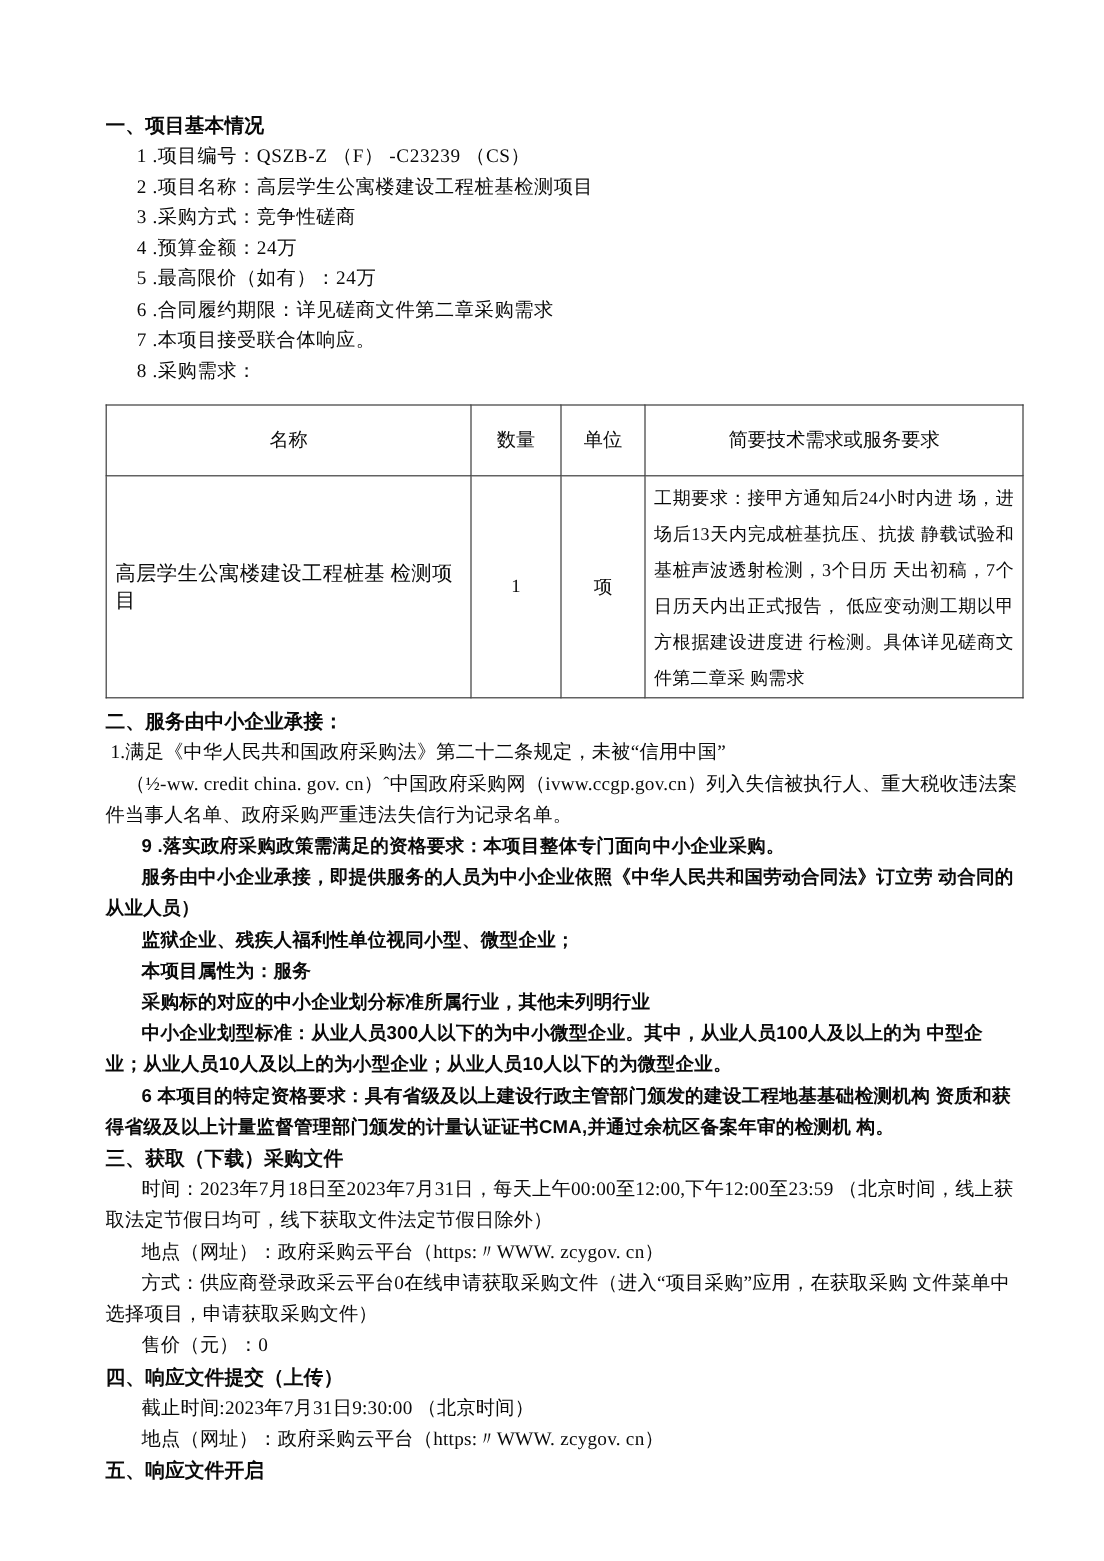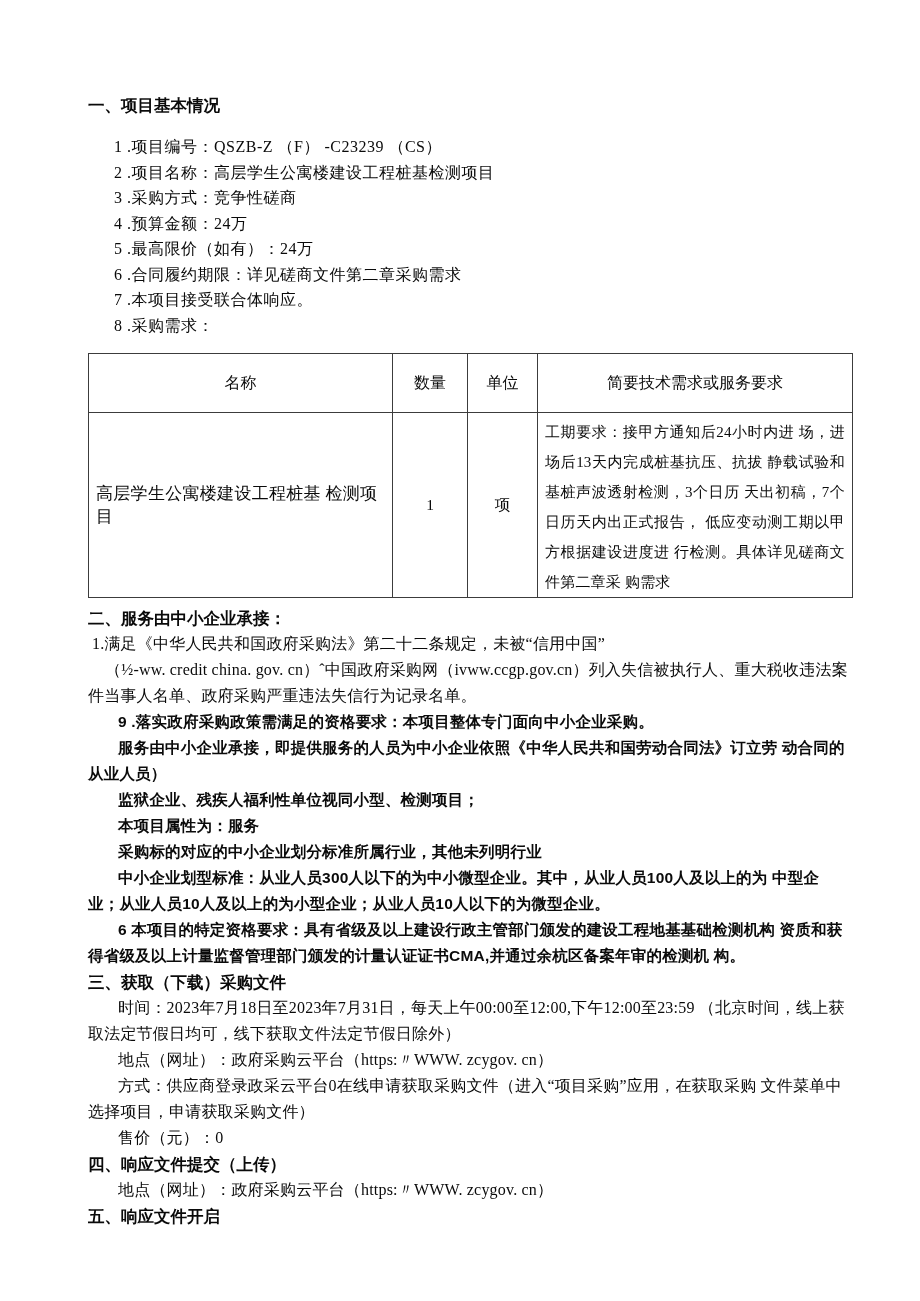--- a/index.html
+++ b/index.html
@@ -15,21 +15,21 @@
     width:920px; height:1260px;
     padding:92px 72px 0 88px;
     overflow:hidden;
   }
   .h {
     font-family:"Liberation Sans","DejaVu Sans",sans-serif;
     font-weight:700;
     font-size:16.5px;
     line-height:26px;
   }
-  .items { margin-top:16px; }
+  .items { margin-top:0; }
   .item {
     padding-left:26px;
     line-height:25.5px;
     letter-spacing:0.5px;
   }
   table.spec {
     width:760px;
     border-collapse:collapse;
     margin-top:15px;
     table-layout:fixed;
@@ -122,30 +122,31 @@
         <td class="c-req">工期要求：接甲方通知后24小时内进 场，进场后13天内完成桩基抗压、抗拔 静载试验和基桩声波透射检测，3个日历 天出初稿，7个日历天内出正式报告， 低应变动测工期以甲方根据建设进度进 行检测。具体详见磋商文件第二章采 购需求</td>
       </tr>
     </tbody>
   </table>
 
   <div class="h mt7">二、服务由中小企业承接：</div>
   <p class="p ti4">1.满足《中华人民共和国政府采购法》第二十二条规定，未被“信用中国”</p>
   <p class="p ti17">（½-ww. credit china. gov. cn）ˆ中国政府采购网（ivww.ccgp.gov.cn）列入失信被执行人、重大税收违法案件当事人名单、政府采购严重违法失信行为记录名单。</p>
   <p class="p b ti30">9 .落实政府采购政策需满足的资格要求：本项目整体专门面向中小企业采购。</p>
   <p class="p b ti30">服务由中小企业承接，即提供服务的人员为中小企业依照《中华人民共和国劳动合同法》订立劳 动合同的从业人员）</p>
-  <p class="p b ti30">监狱企业、残疾人福利性单位视同小型、检测项目；</p>
+  <p class="p b ti30">监狱企业、残疾人福利性单位视同小型、微型企业；</p>
   <p class="p b ti30">本项目属性为：服务</p>
   <p class="p b ti30">采购标的对应的中小企业划分标准所属行业，其他未列明行业</p>
   <p class="p b ti30">中小企业划型标准：从业人员300人以下的为中小微型企业。其中，从业人员100人及以上的为 中型企业；从业人员10人及以上的为小型企业；从业人员10人以下的为微型企业。</p>
   <p class="p b ti30">6 本项目的特定资格要求：具有省级及以上建设行政主管部门颁发的建设工程地基基础检测机构   资质和获得省级及以上计量监督管理部门颁发的计量认证证书CMA,并通过余杭区备案年审的检测机 构。</p>
 
   <div class="h">三、获取（下载）采购文件</div>
   <p class="p ti30">时间：2023年7月18日至2023年7月31日，每天上午00:00至12:00,下午12:00至23:59 （北京时间，线上获取法定节假日均可，线下获取文件法定节假日除外）</p>
   <p class="p ti30">地点（网址）：政府采购云平台（https:〃WWW. zcygov. cn）</p>
   <p class="p ti30">方式：供应商登录政采云平台0在线申请获取采购文件（进入“项目采购”应用，在获取采购 文件菜单中选择项目，申请获取采购文件）</p>
   <p class="p ti30">售价（元）：0</p>
 
   <div class="h">四、响应文件提交（上传）</div>
+  <p class="p ti30">截止时间:2023年7月31日9:30:00 （北京时间）</p>
   <p class="p ti30">地点（网址）：政府采购云平台（https:〃WWW. zcygov. cn）</p>
 
   <div class="h">五、响应文件开启</div>
 
 </div>
 
 </body></html>

